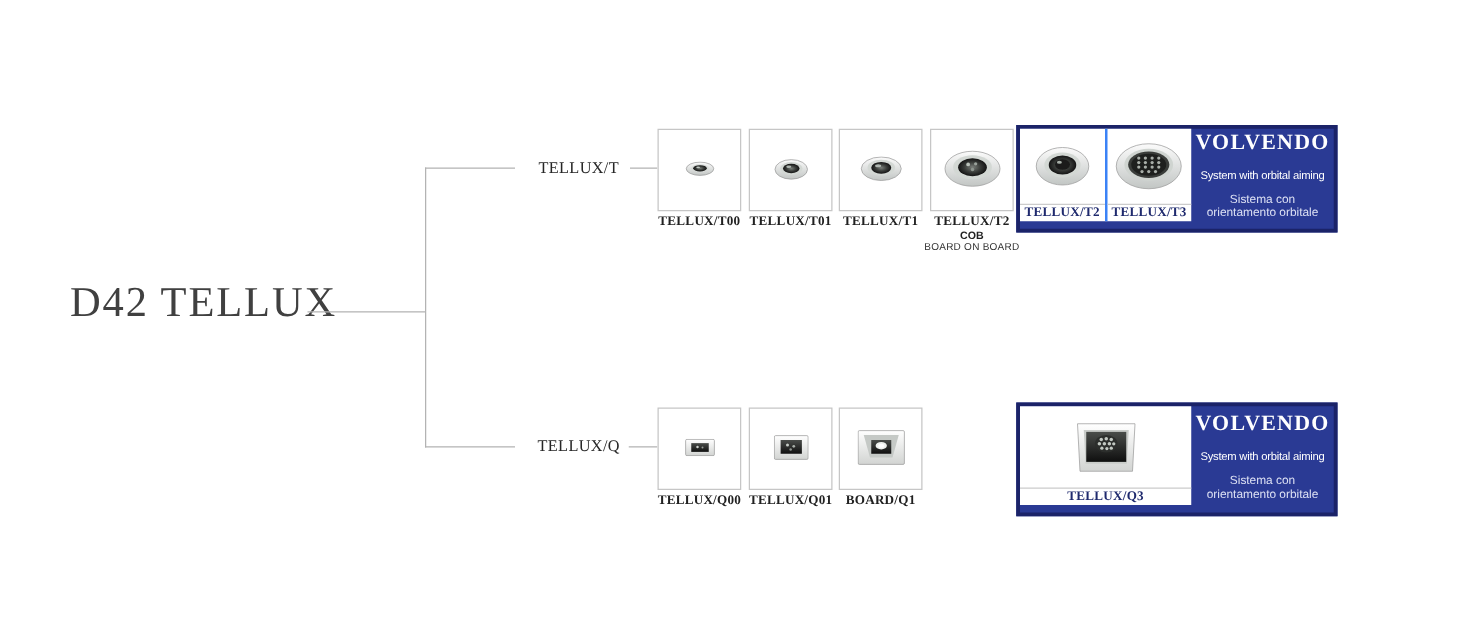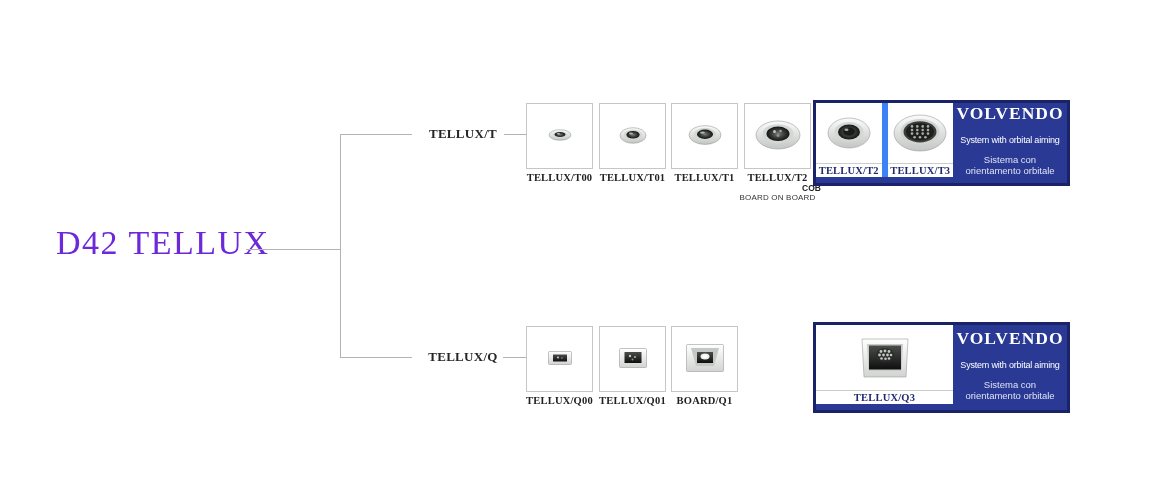--- a/index.html
+++ b/index.html
@@ -2,37 +2,37 @@
 <html><head>
 <meta charset="utf-8">
 <style>
   html,body{margin:0;padding:0;background:#fff;}
   .canvas{position:relative;width:1170px;height:500px;background:#fff;overflow:hidden;
           font-family:"Liberation Serif","DejaVu Serif",serif;}
   .line{position:absolute;background:#b3b3b3;}
   .hline{height:1px;}
   .vline{width:1px;}
   .page-title{position:absolute;left:56px;top:226px;font-size:34px;line-height:1;
-              letter-spacing:1.5px;color:#6d28d9;white-space:nowrap;}
-  .branch-label{position:absolute;width:96px;text-align:center;font-weight:bold;
+              letter-spacing:1.5px;color:#404040;white-space:nowrap;}
+  .branch-label{position:absolute;width:96px;text-align:center;font-weight:normal;
                 font-size:13px;line-height:14px;color:#262626;letter-spacing:.3px;white-space:nowrap;}
   .pbox{position:absolute;width:67px;height:66px;background:#fff;border:1px solid #c6c6c6;
         box-sizing:border-box;display:flex;align-items:center;justify-content:center;}
   .pbox svg{transform:translateY(-1px);}
   .plabel{position:absolute;width:87px;text-align:center;font-weight:bold;font-size:10.5px;
           line-height:12px;color:#212121;letter-spacing:.2px;white-space:nowrap;}
-  .note-bold{position:absolute;width:87px;text-align:right;font-family:"Liberation Sans",sans-serif;
+  .note-bold{position:absolute;width:87px;text-align:center;font-family:"Liberation Sans",sans-serif;
              font-weight:bold;font-size:8.5px;line-height:9px;color:#222;}
   .note{position:absolute;width:107px;text-align:center;font-family:"Liberation Sans",sans-serif;
         font-size:8px;line-height:9px;color:#333;letter-spacing:.2px;white-space:nowrap;}
   .panel{position:absolute;background:#2a3a94;border:3px solid #1b2368;box-sizing:border-box;}
   .panel-white{position:absolute;left:0;top:0;bottom:6px;width:137px;background:#fff;display:flex;}
   .panel-cell{flex:1;position:relative;display:flex;align-items:center;justify-content:center;
               padding-bottom:14px;box-sizing:border-box;}
-  .panel-cell + .panel-cell{border-left:6px solid #3b82f6;}
+  .panel-cell + .panel-cell{border-left:2px solid #3b82f6;}
   .panel-cell::after{content:"";position:absolute;left:0;right:0;bottom:13px;
                      border-bottom:1px solid #cccccc;}
   .panel-label{position:absolute;left:0;right:0;bottom:0;height:13px;text-align:center;
                font-weight:bold;font-size:10.5px;line-height:13px;color:#1f2a6e;
                letter-spacing:.2px;white-space:nowrap;}
   .panel-right{position:absolute;left:137px;right:0;top:0;bottom:6px;display:flex;
                flex-direction:column;align-items:center;justify-content:center;
                text-align:center;color:#ffffff;}
   .v-title{font-weight:bold;font-size:17.5px;line-height:19px;letter-spacing:1px;white-space:nowrap;}
   .v-en{font-family:"Liberation Sans",sans-serif;font-size:9px;line-height:11px;

